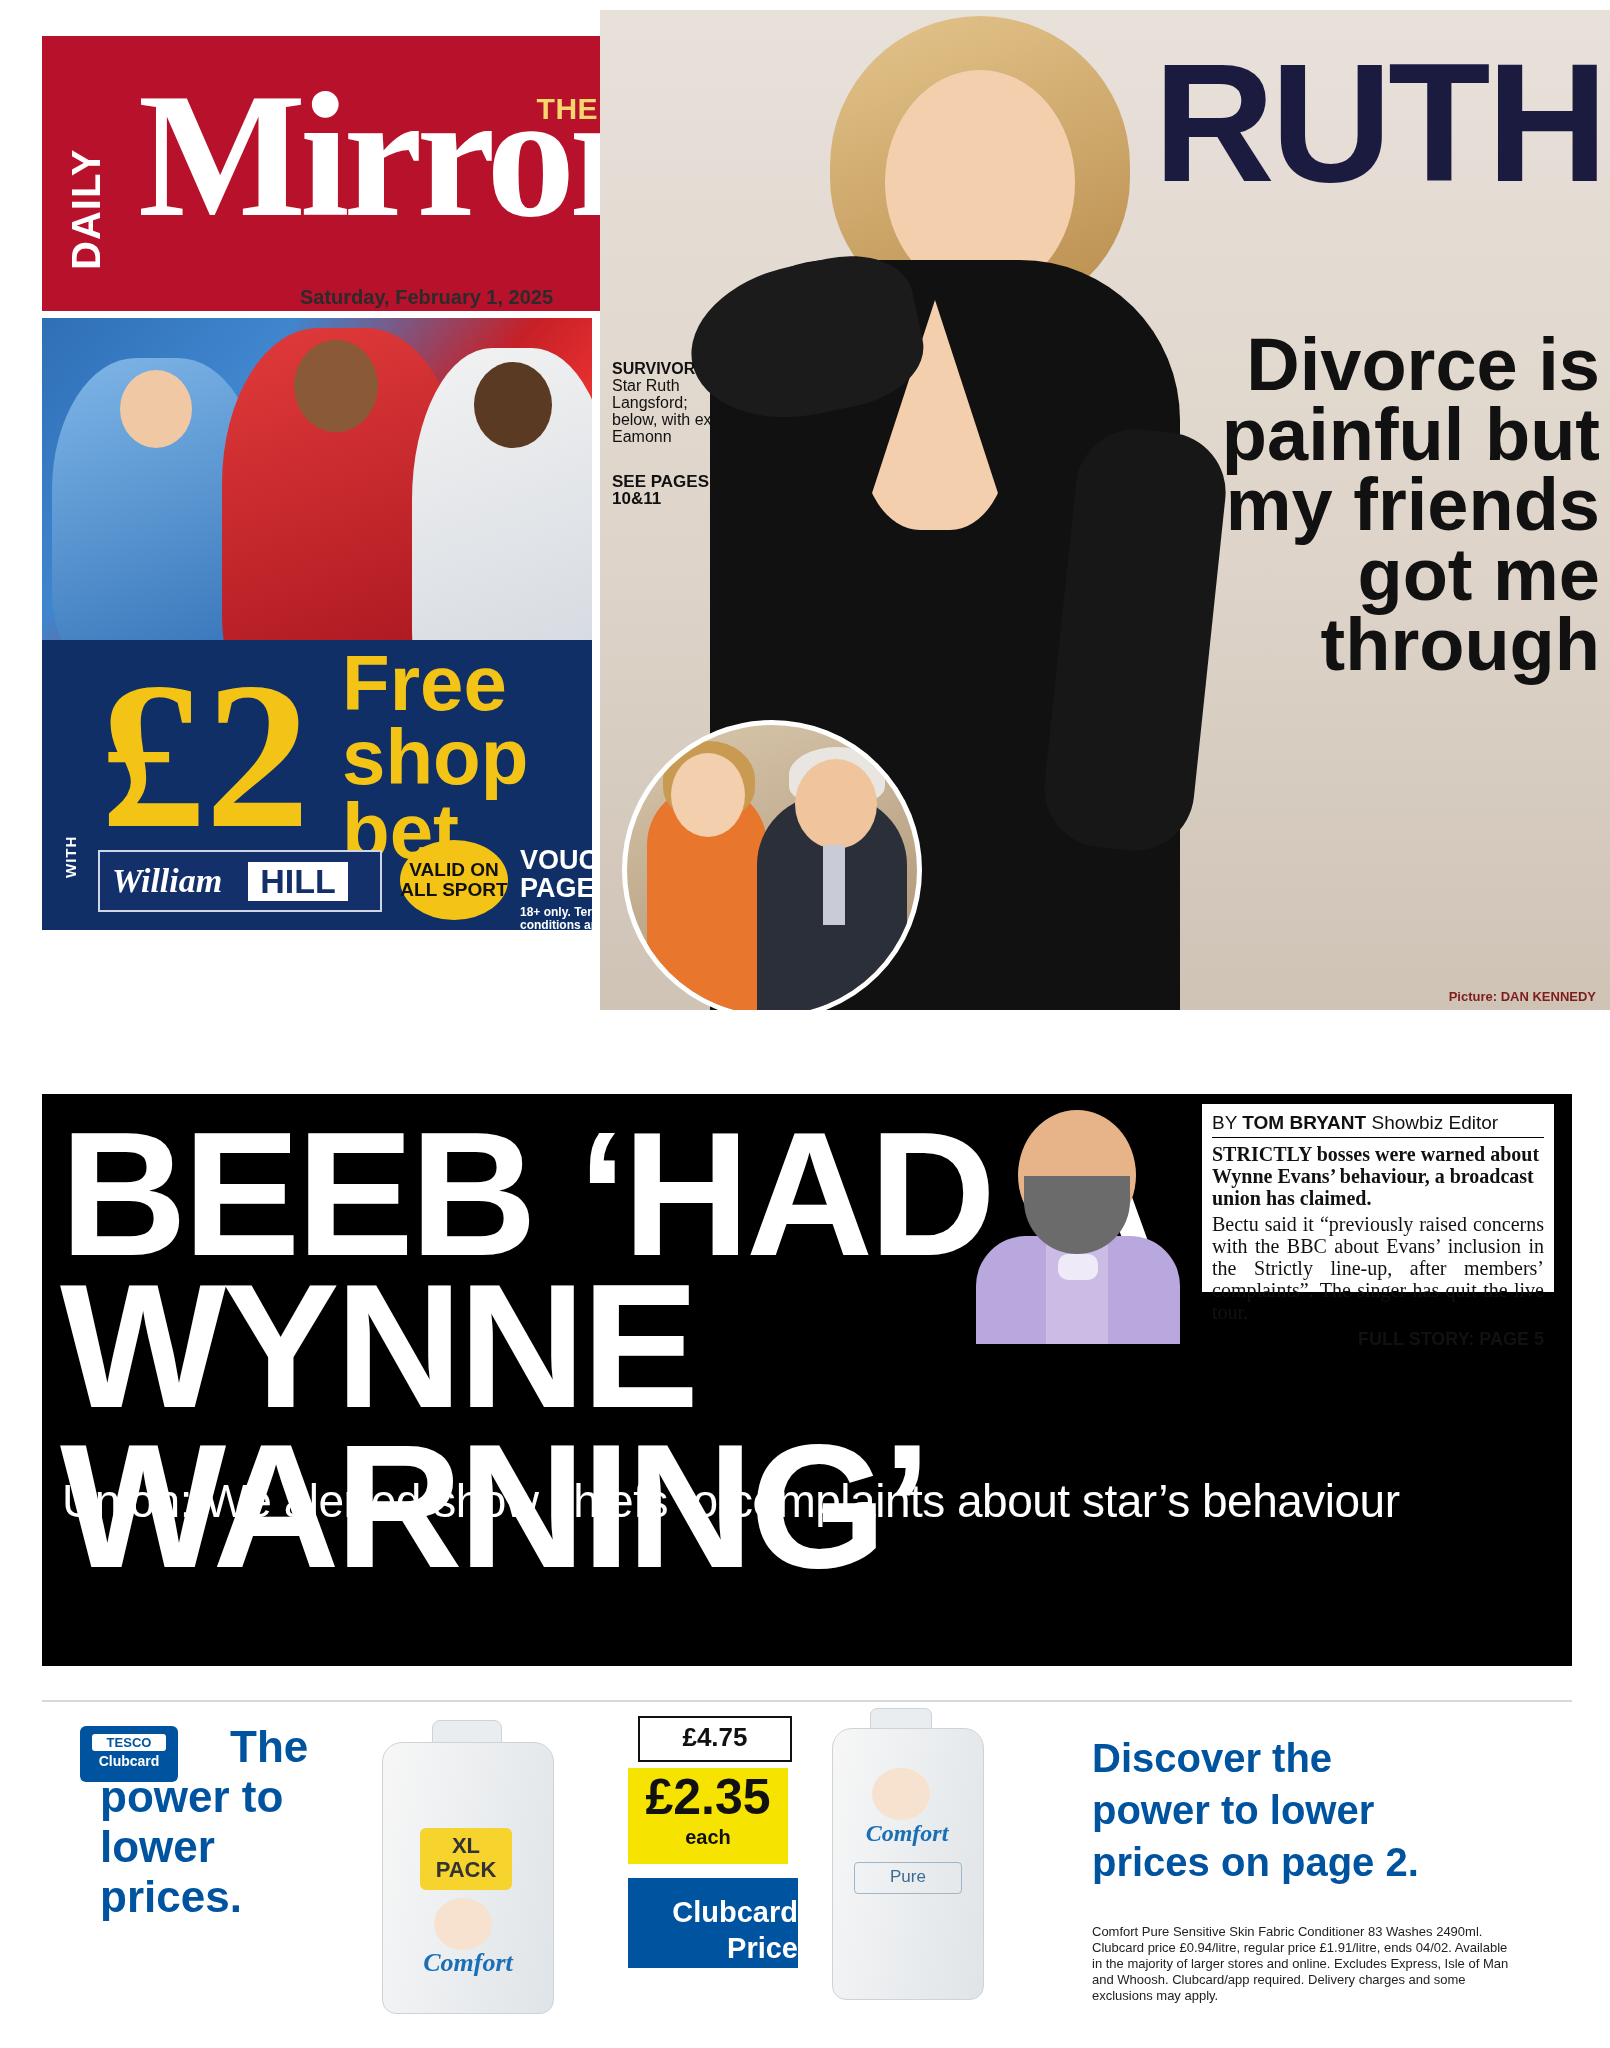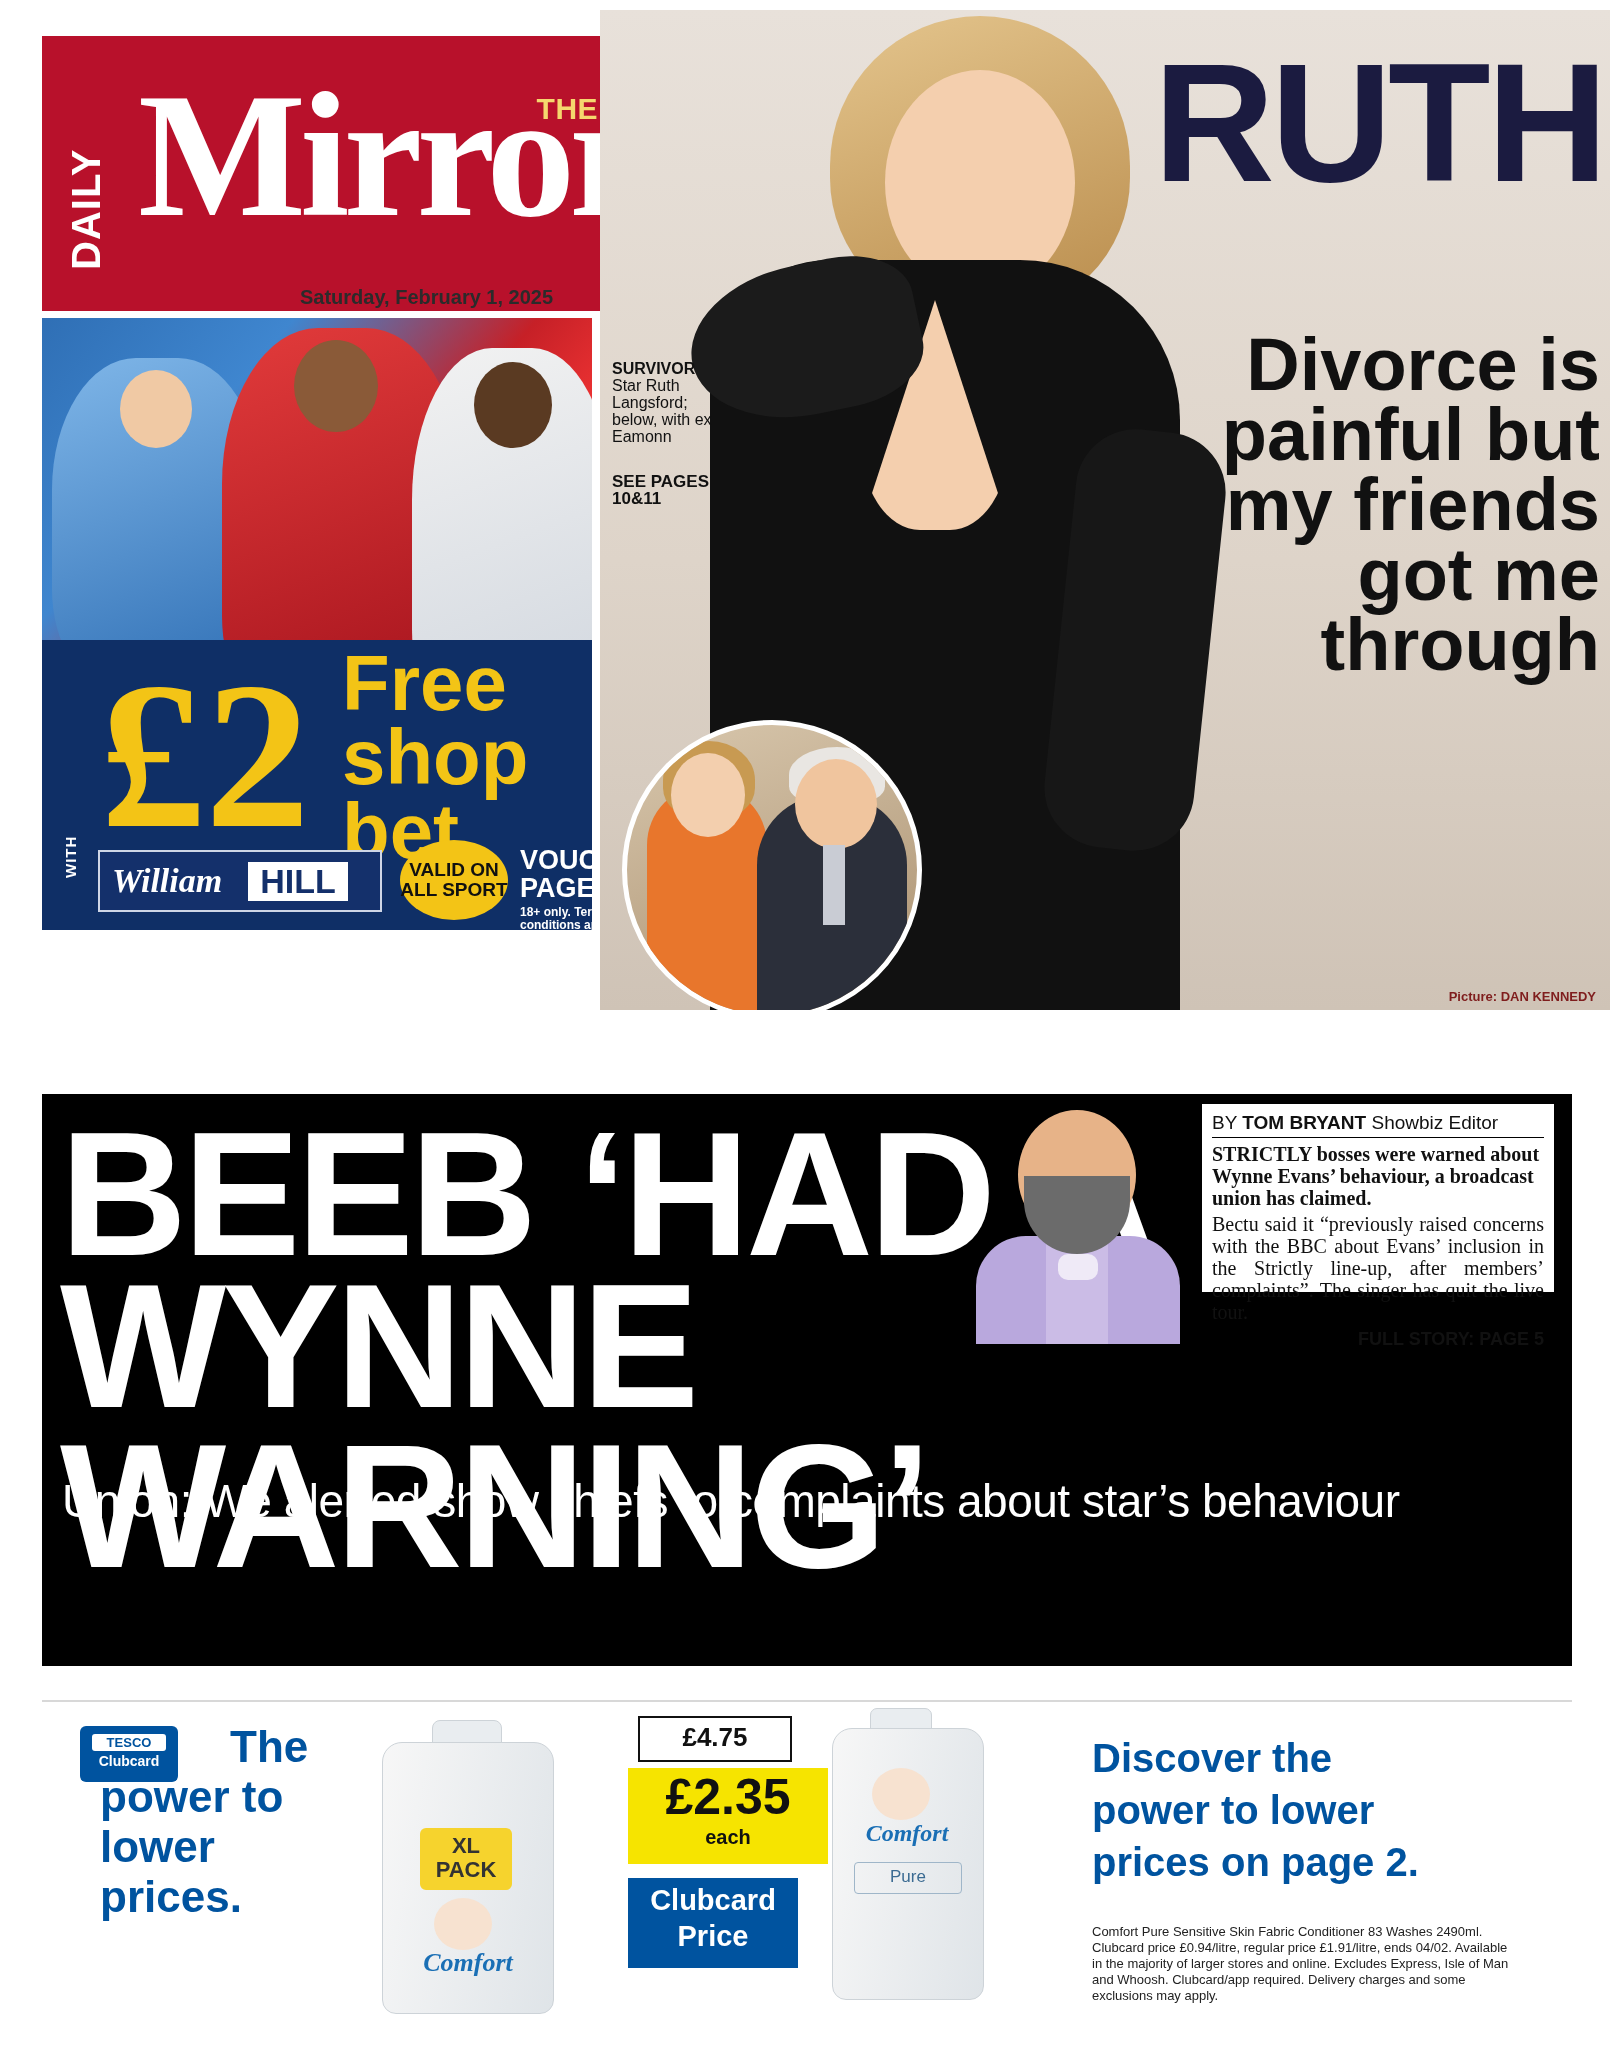--- a/index.html
+++ b/index.html
@@ -123,25 +123,25 @@
   .b1baby{position:absolute;left:392px;top:196px;width:58px;height:52px;border-radius:50%;background:#f7e2d0;}
   .b2{left:790px;top:26px;width:150px;height:270px;}
   .b2cap{position:absolute;left:828px;top:6px;width:60px;height:28px;background:#e9edf0;border-radius:7px 7px 0 0;border:1px solid #cdd3d8;}
   .b2baby{position:absolute;left:830px;top:66px;width:58px;height:52px;border-radius:50%;background:#f7e2d0;}
   .b2logo{position:absolute;left:792px;top:118px;width:146px;text-align:center;color:#1a6fb5;font-size:24px;
     font-family:"Liberation Serif",serif;font-style:italic;font-weight:bold;}
   .b2pure{position:absolute;left:812px;top:160px;width:106px;height:30px;border:1px solid #9fb6c9;border-radius:4px;
     text-align:center;color:#3b6b92;font-size:17px;line-height:28px;}
   .was{position:absolute;left:596px;top:14px;width:150px;height:42px;border:2px solid #111;background:#fff;color:#111;
     font-size:26px;font-weight:bold;text-align:center;line-height:38px;}
-  .pricebox{position:absolute;left:586px;top:66px;width:200px;height:96px;background:#f6e400;text-align:center;}
+  .pricebox{position:absolute;left:586px;top:66px;width:160px;height:96px;background:#f6e400;text-align:center;}
   .pricebox .p{font-size:50px;font-weight:bold;color:#111;line-height:58px;}
   .pricebox .e{font-size:20px;font-weight:bold;color:#111;}
-  .ccprice{position:absolute;left:586px;top:176px;width:170px;height:90px;background:#00539f;color:#fff;text-align:center;
-    font-size:29px;font-weight:bold;line-height:36px;padding-top:4px;box-sizing:border-box;}
+  .ccprice{position:absolute;left:586px;top:176px;width:170px;height:90px;background:#00539f;color:#fff;text-align:right;
+    font-size:29px;font-weight:bold;line-height:36px;padding-top:16px;box-sizing:border-box;}
   .ad-r{position:absolute;left:1050px;top:30px;width:440px;color:#00539f;font-size:40px;line-height:52px;font-weight:bold;}
   .ad-sm{position:absolute;left:1050px;top:222px;width:420px;color:#222;font-size:13px;line-height:16px;}
 </style>
 </head>
 <body>
 
 <div class="page">
 
   <div class="masthead">
     <div class="daily">

